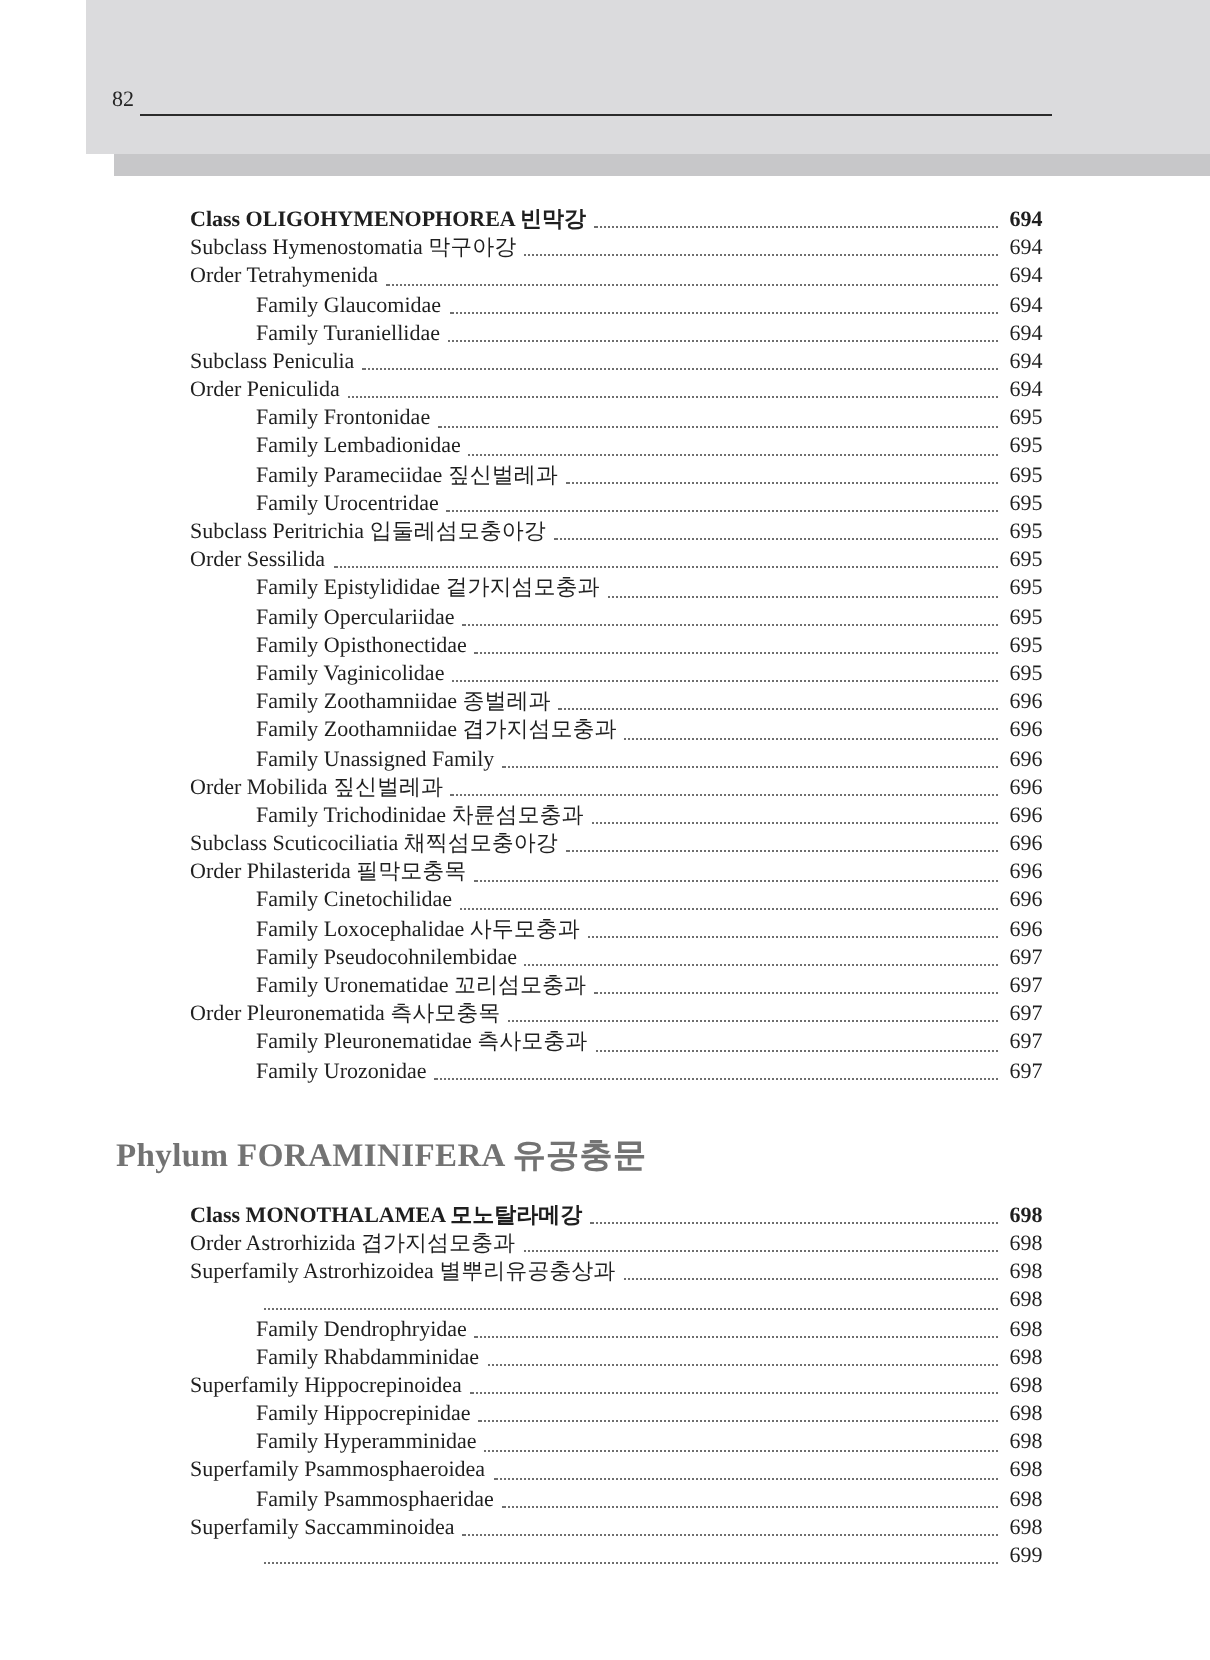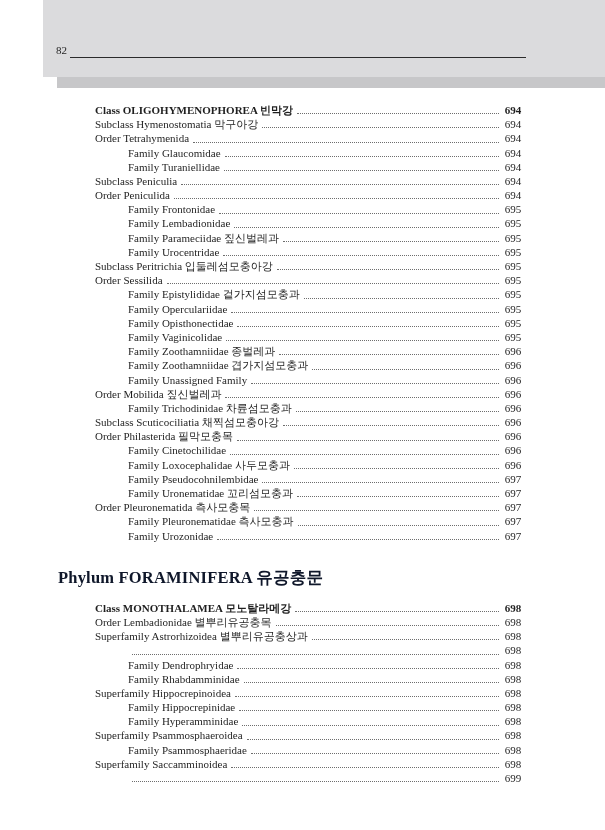--- a/index.html
+++ b/index.html
@@ -54,21 +54,21 @@
     margin: 0 4px 3px 4px;
     min-width: 8px;
   }
   .toc-page { min-width: 20px; text-align: center; }
 
   .phylum-heading {
     font-size: 16.5px; font-weight: bold;
     letter-spacing: 0.2px;
     margin: 24px 0 13px 0;
     line-height: 21px;
-    color: #0f172a;
+    color: #737373;
   }
 </style>
 </head>
 <body>
 
 <div class="page">
 
   <div class="header-band">
     <span class="page-num">82</span>
     <span class="header-rule"></span>
@@ -234,21 +234,21 @@
         </div>
       </div>
     <div class="phylum-heading">Phylum FORAMINIFERA 유공충문</div>
     <div class="toc-section">
         <div class="toc-row level-1 bold">
           <span class="toc-label">Class MONOTHALAMEA 모노탈라메강</span>
           <span class="toc-leader"></span>
           <span class="toc-page">698</span>
         </div>
         <div class="toc-row level-1">
-          <span class="toc-label">Order Lembadionidae 별뿌리유공충목</span>
+          <span class="toc-label">Order Astrorhizida 겹가지섬모충과</span>
           <span class="toc-leader"></span>
           <span class="toc-page">698</span>
         </div>
         <div class="toc-row level-1">
           <span class="toc-label">Superfamily Astrorhizoidea 별뿌리유공충상과</span>
           <span class="toc-leader"></span>
           <span class="toc-page">698</span>
         </div>
         <div class="toc-row level-2">
           <span class="toc-leader"></span>

